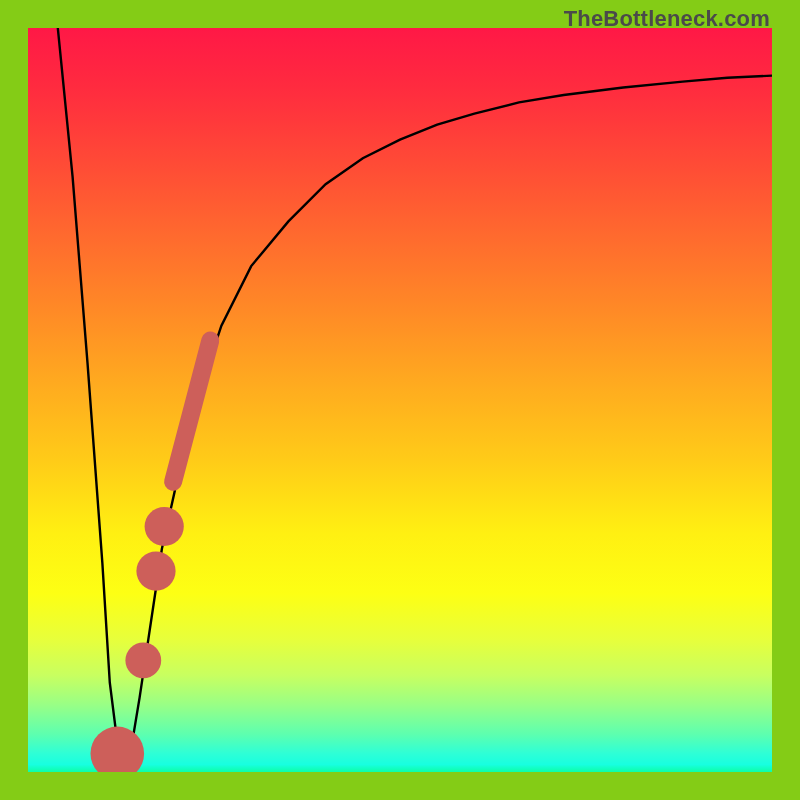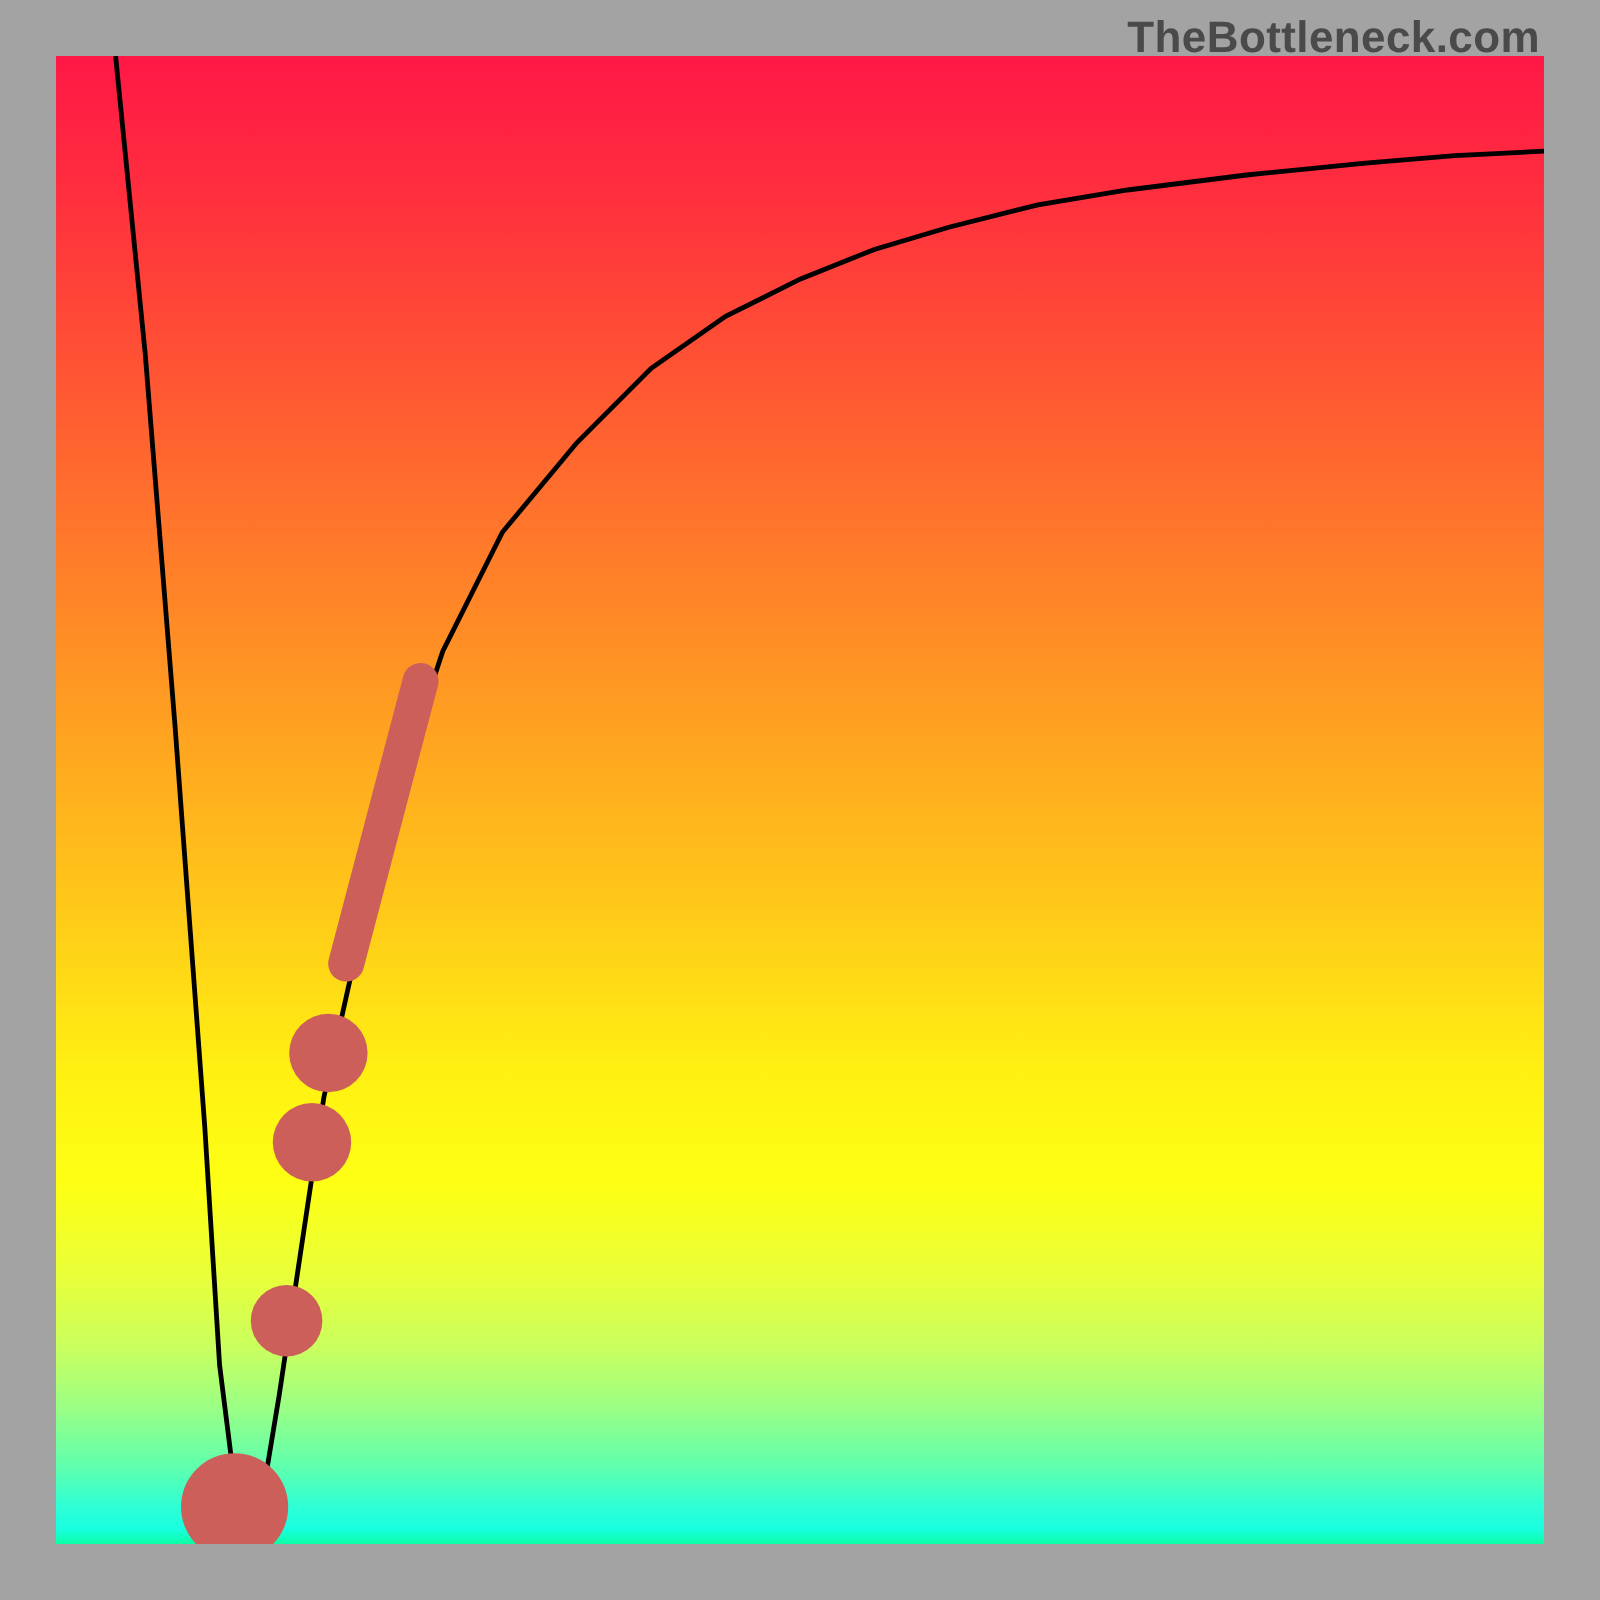--- a/index.html
+++ b/index.html
@@ -8,21 +8,21 @@
     width: 800px;
     height: 800px;
     overflow: hidden;
     background: #000;
     font-family: Arial, Helvetica, sans-serif;
   }
   .frame {
     position: relative;
     width: 800px;
     height: 800px;
-    background: #a3a3a3;
+    background: #84cc16;
   }
   .plot-area {
     position: absolute;
     left: 28px;
     top: 28px;
     width: 744px;
     height: 744px;
     overflow: hidden;
   }
   .gradient-bg {

